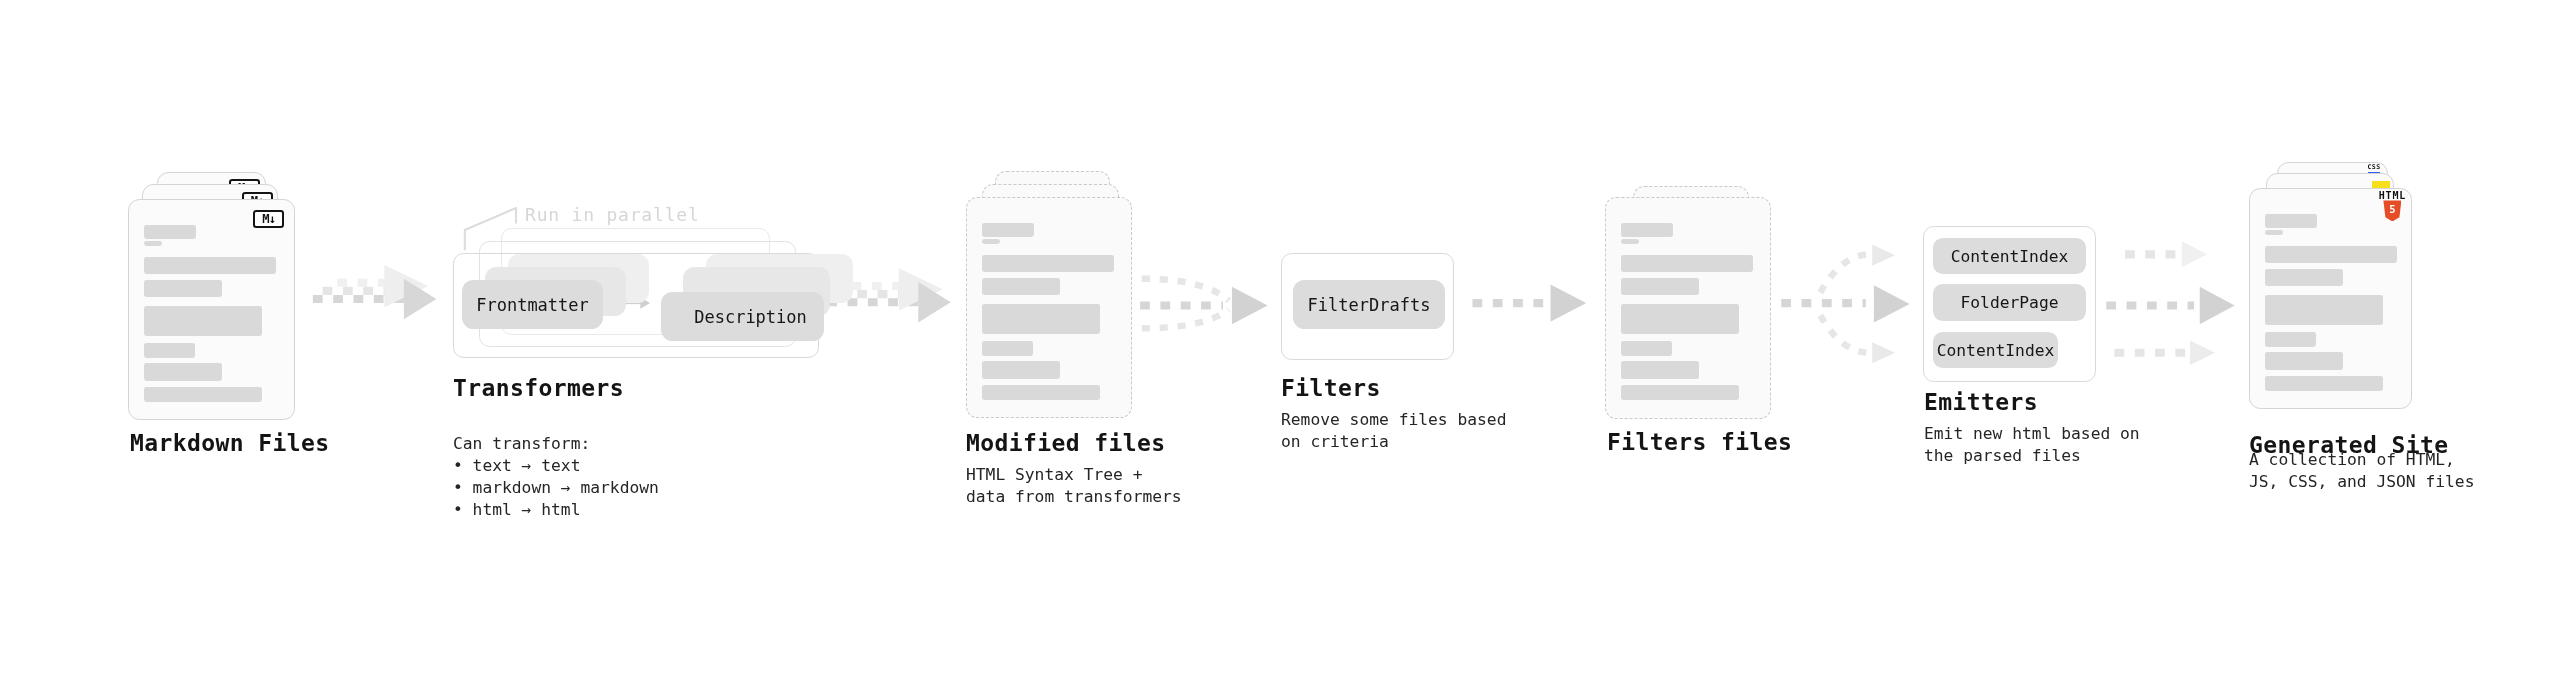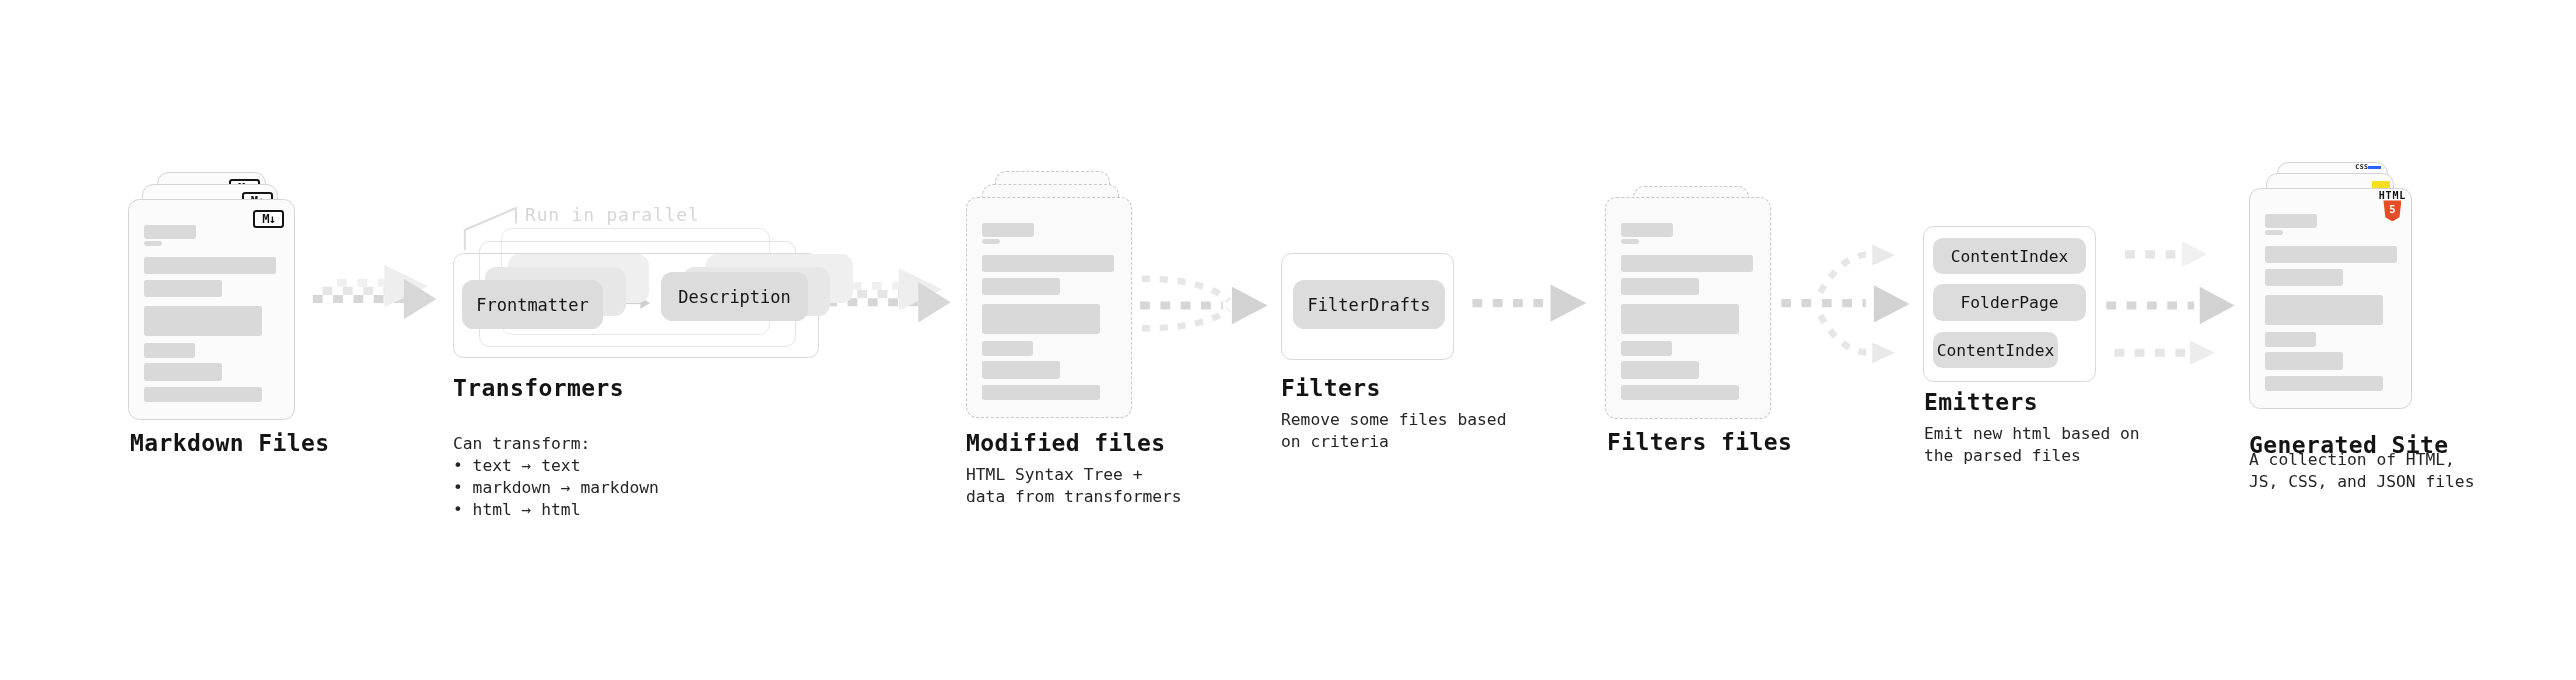--- a/index.html
+++ b/index.html
@@ -27,21 +27,21 @@
 
   .pill{position:absolute;background:#dcdcdc;border-radius:11.4px;display:flex;align-items:center;justify-content:center;
         font-size:17px;color:#161616;white-space:nowrap;}
   .pill.small{font-size:16.3px;border-radius:9.8px;}
   .pill.ghost1{background:#e7e7e7;}
   .pill.ghost2{background:#efefef;}
 
   .mdbadge{position:absolute;width:31px;height:18.7px;border:2px solid #141414;border-radius:3.3px;background:#ffffff;
            color:#141414;font-weight:bold;font-size:12.2px;letter-spacing:-0.8px;display:flex;align-items:center;justify-content:center;
            box-sizing:border-box;}
-  .css-badge{position:absolute;display:flex;flex-direction:row;align-items:flex-start;}
+  .css-badge{position:absolute;display:flex;flex-direction:column;align-items:flex-start;}
   .css-badge .txt{font-size:6.5px;font-weight:bold;color:#101010;line-height:5.7px;letter-spacing:0.4px;}
   .css-badge .bar-blue{width:12.2px;height:2.4px;background:#2962ff;margin-top:0.8px;}
   .js-badge{position:absolute;width:18px;height:7.3px;background:#f7df1e;}
   .html5{position:absolute;width:21px;display:flex;flex-direction:column;align-items:center;}
   .html5 .txt{font-size:10px;font-weight:bold;color:#101010;line-height:6.5px;letter-spacing:0.8px;}
   .html5 .shield{margin-top:0.8px;width:18px;height:21px;background:#e44d26;color:#ffffff;font-size:10.6px;font-weight:bold;
                  display:flex;align-items:center;justify-content:center;padding-bottom:3.3px;box-sizing:border-box;
                  clip-path:polygon(0 0,100% 0,89% 80%,50% 100%,11% 80%);}
 </style>
 </head>
@@ -137,21 +137,21 @@
     <div class="frame mid" style="left:479px;top:241px;width:317px;height:106px;"></div>
     <div class="frame" style="left:453px;top:253px;width:366px;height:105px;"></div>
     <div class="note" style="left:525px;top:204px;">Run in parallel</div>
 
     <div class="pill ghost2" style="left:508px;top:254px;width:141px;height:49px;"></div>
     <div class="pill ghost1" style="left:485px;top:267px;width:141px;height:49px;"></div>
     <div class="pill" style="left:462px;top:280px;width:141px;height:49px;">Frontmatter</div>
 
     <div class="pill ghost2" style="left:706px;top:254px;width:147px;height:49px;"></div>
     <div class="pill ghost1" style="left:683px;top:267px;width:147px;height:49px;"></div>
-    <div class="pill" style="left:661px;top:272px;width:147px;height:49px;">Description</div>
+    <div class="pill" style="left:661px;top:292px;width:147px;height:49px;padding-left:16px;">Description</div>
 
     <div class="stage-title" style="left:453px;top:375px;">Transformers</div>
     <div class="stage-caption" style="left:453px;top:409px;margin-top:24px;">Can transform:
  • text → text
  • markdown → markdown
  • html → html</div>
   </div>
 
   
   <div style="display:contents">

